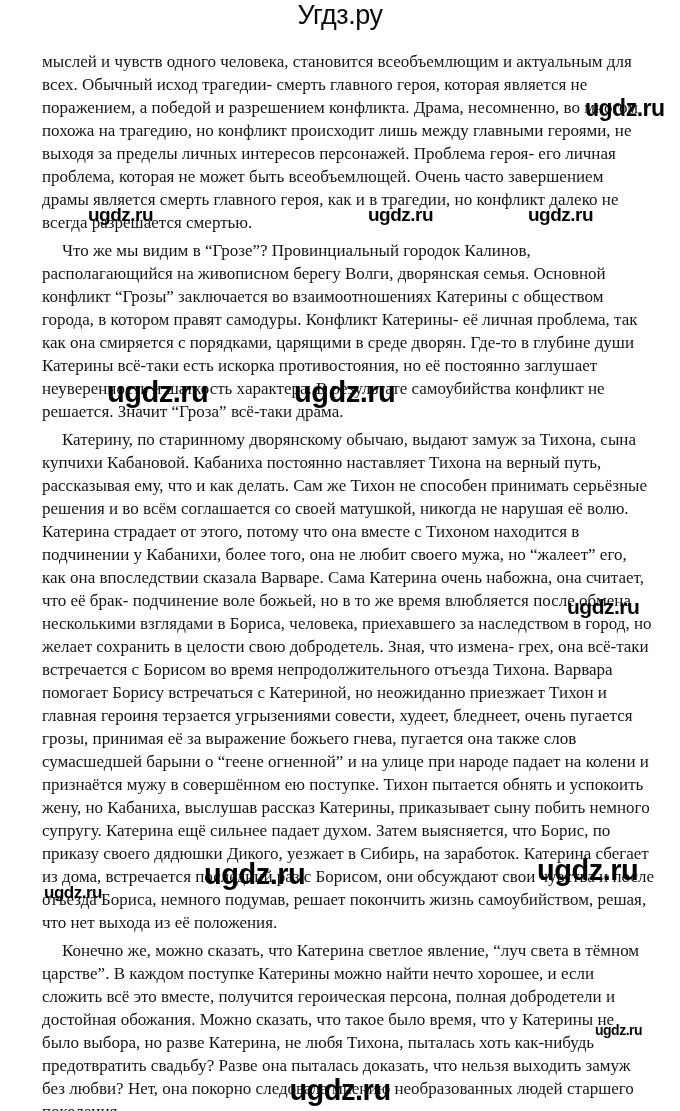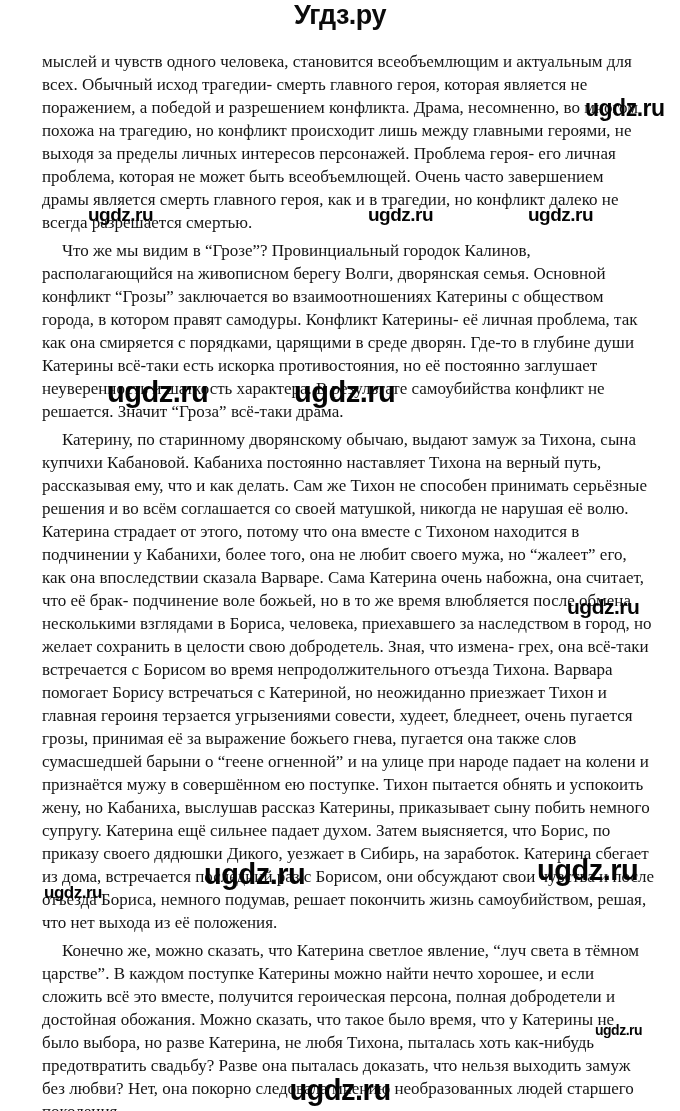--- a/index.html
+++ b/index.html
@@ -8,21 +8,21 @@
     background: #ffffff;
     position: relative;
     overflow: hidden;
     font-family: "Liberation Serif", serif;
   }
   .page { position: absolute; inset: 0; }
   .header {
     position: absolute; top: 0; left: 0; right: 0;
     text-align: center;
     font-family: "Liberation Sans", sans-serif;
-    font-weight: 700;
+    font-weight: 400;
     font-size: 27px;
     color: #0c0c0c;
     letter-spacing: -0.5px;
   }
   .essay {
     position: absolute;
     left: 42px; top: 50px;
     width: 612px;
     font-family: "Liberation Serif", serif;
     font-size: 17px;

